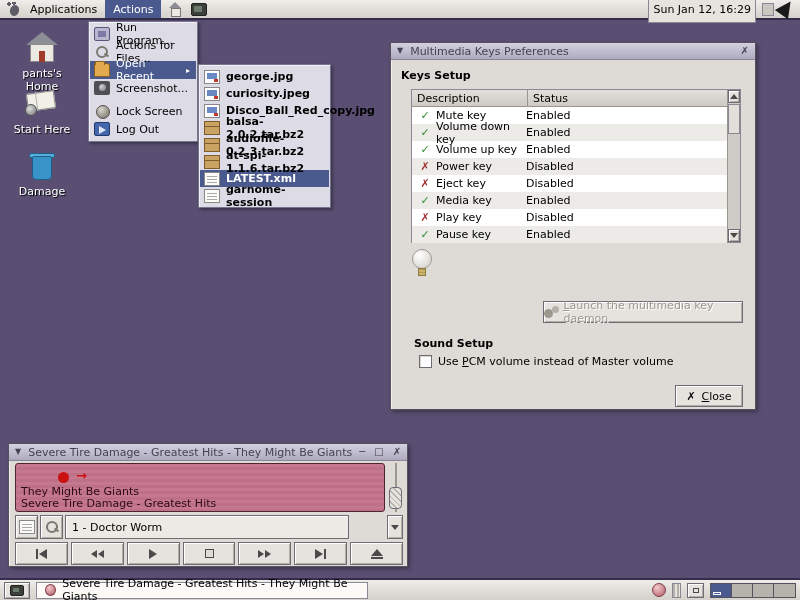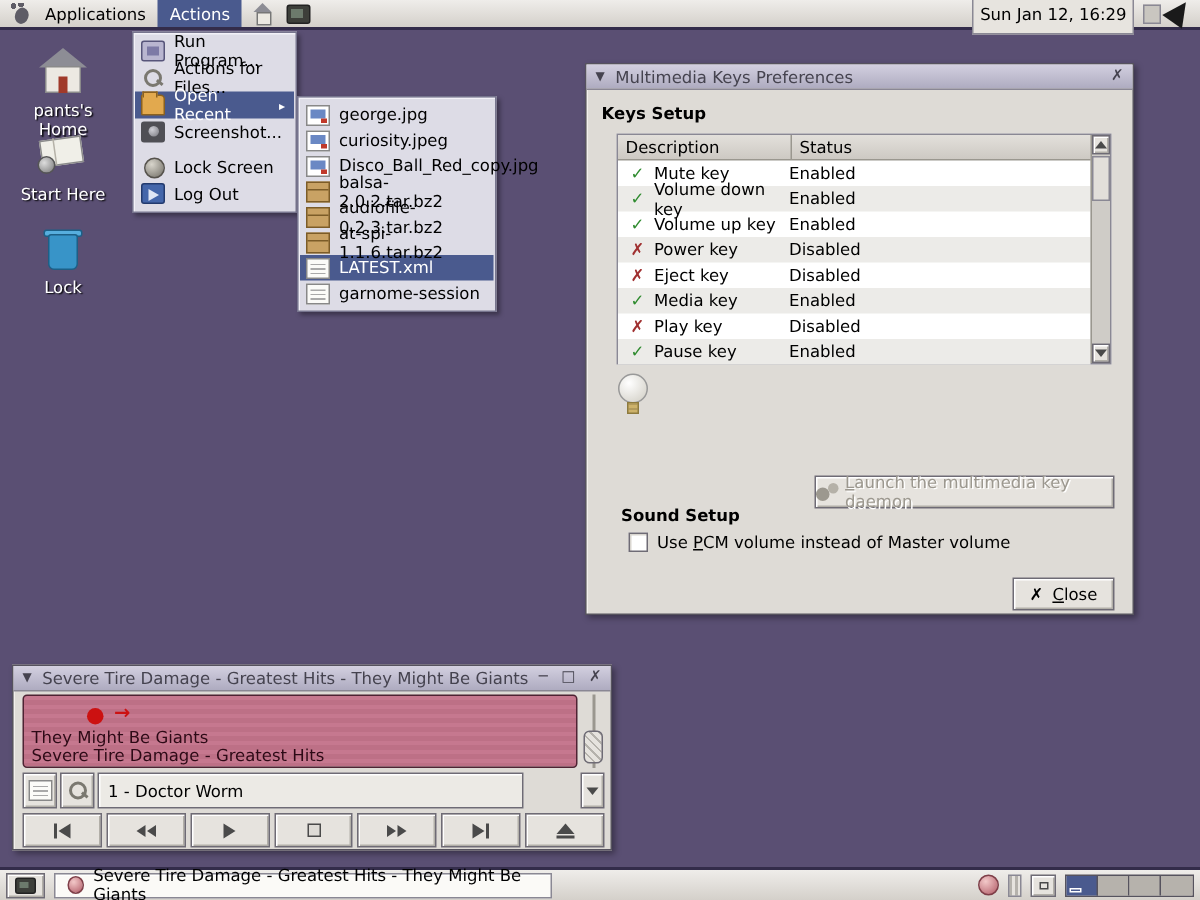--- a/index.html
+++ b/index.html
@@ -212,21 +212,21 @@
         <div class="map-fold"></div>
         <div class="map-compass"></div>
     </div>
     <div>Start Here</div>
   </div>
   <div class="desk-icon" style="top:150px">
     <div class="art">
       <div class="trash-rim"></div>
         <div class="trash-can"></div>
     </div>
-    <div>Lock</div>
+    <div>Damage</div>
   </div>
 
   <div class="menu" style="left:88px; top:21px; width:110px;">
     <div class="mitem">
       <span class="i16 ic-run"></span>
       <span>Run Program...</span>
     </div>
     <div class="mitem">
       <span class="i16 ic-search"></span>
       <span>Actions for Files...</span>
@@ -244,21 +244,21 @@
     <div class="mitem">
       <span class="i16 ic-lock"></span>
       <span>Lock Screen</span>
     </div>
     <div class="mitem">
       <span class="i16 ic-logout"></span>
       <span>Log Out</span>
     </div>
   </div>
 
-  <div class="menu sub" style="left:198px; top:64px; width:133px;">
+  <div class="menu sub" style="left:198px; top:64px; width:133px;font-weight:bold;">
     <div class="mitem">
       <span class="i16 ic-img"></span>
       <span>george.jpg</span>
     </div>
     <div class="mitem">
       <span class="i16 ic-img"></span>
       <span>curiosity.jpeg</span>
     </div>
     <div class="mitem">
       <span class="i16 ic-img"></span>
@@ -351,21 +351,21 @@
             <div class="tri-dn"></div>
           </div>
       </div>
     </div>
 
     <div class="bulb" style="left:20px; top:206px;">
       <div class="glass"></div>
         <div class="base"></div>
     </div>
 
-    <div class="btn" style="position:absolute; left:152px; top:258px; width:200px; height:22px; gap:5px;margin-top:16px;">
+    <div class="btn" style="position:absolute; left:152px; top:258px; width:200px; height:22px; gap:5px;">
       <span class="gears"></span>
       <span class="dis"><span class="u">L</span><span>aunch the multimedia key daemon</span></span>
     </div>
 
     <div class="heading" style="position:absolute; left:23px; top:294px;">Sound Setup</div>
 
     <div style="position:absolute; left:28px; top:312px; display:flex; align-items:center; gap:6px;">
       <div class="cb"></div>
       <span><span>Use </span><span class="u">P</span><span>CM volume instead of Master volume</span></span>
     </div>

